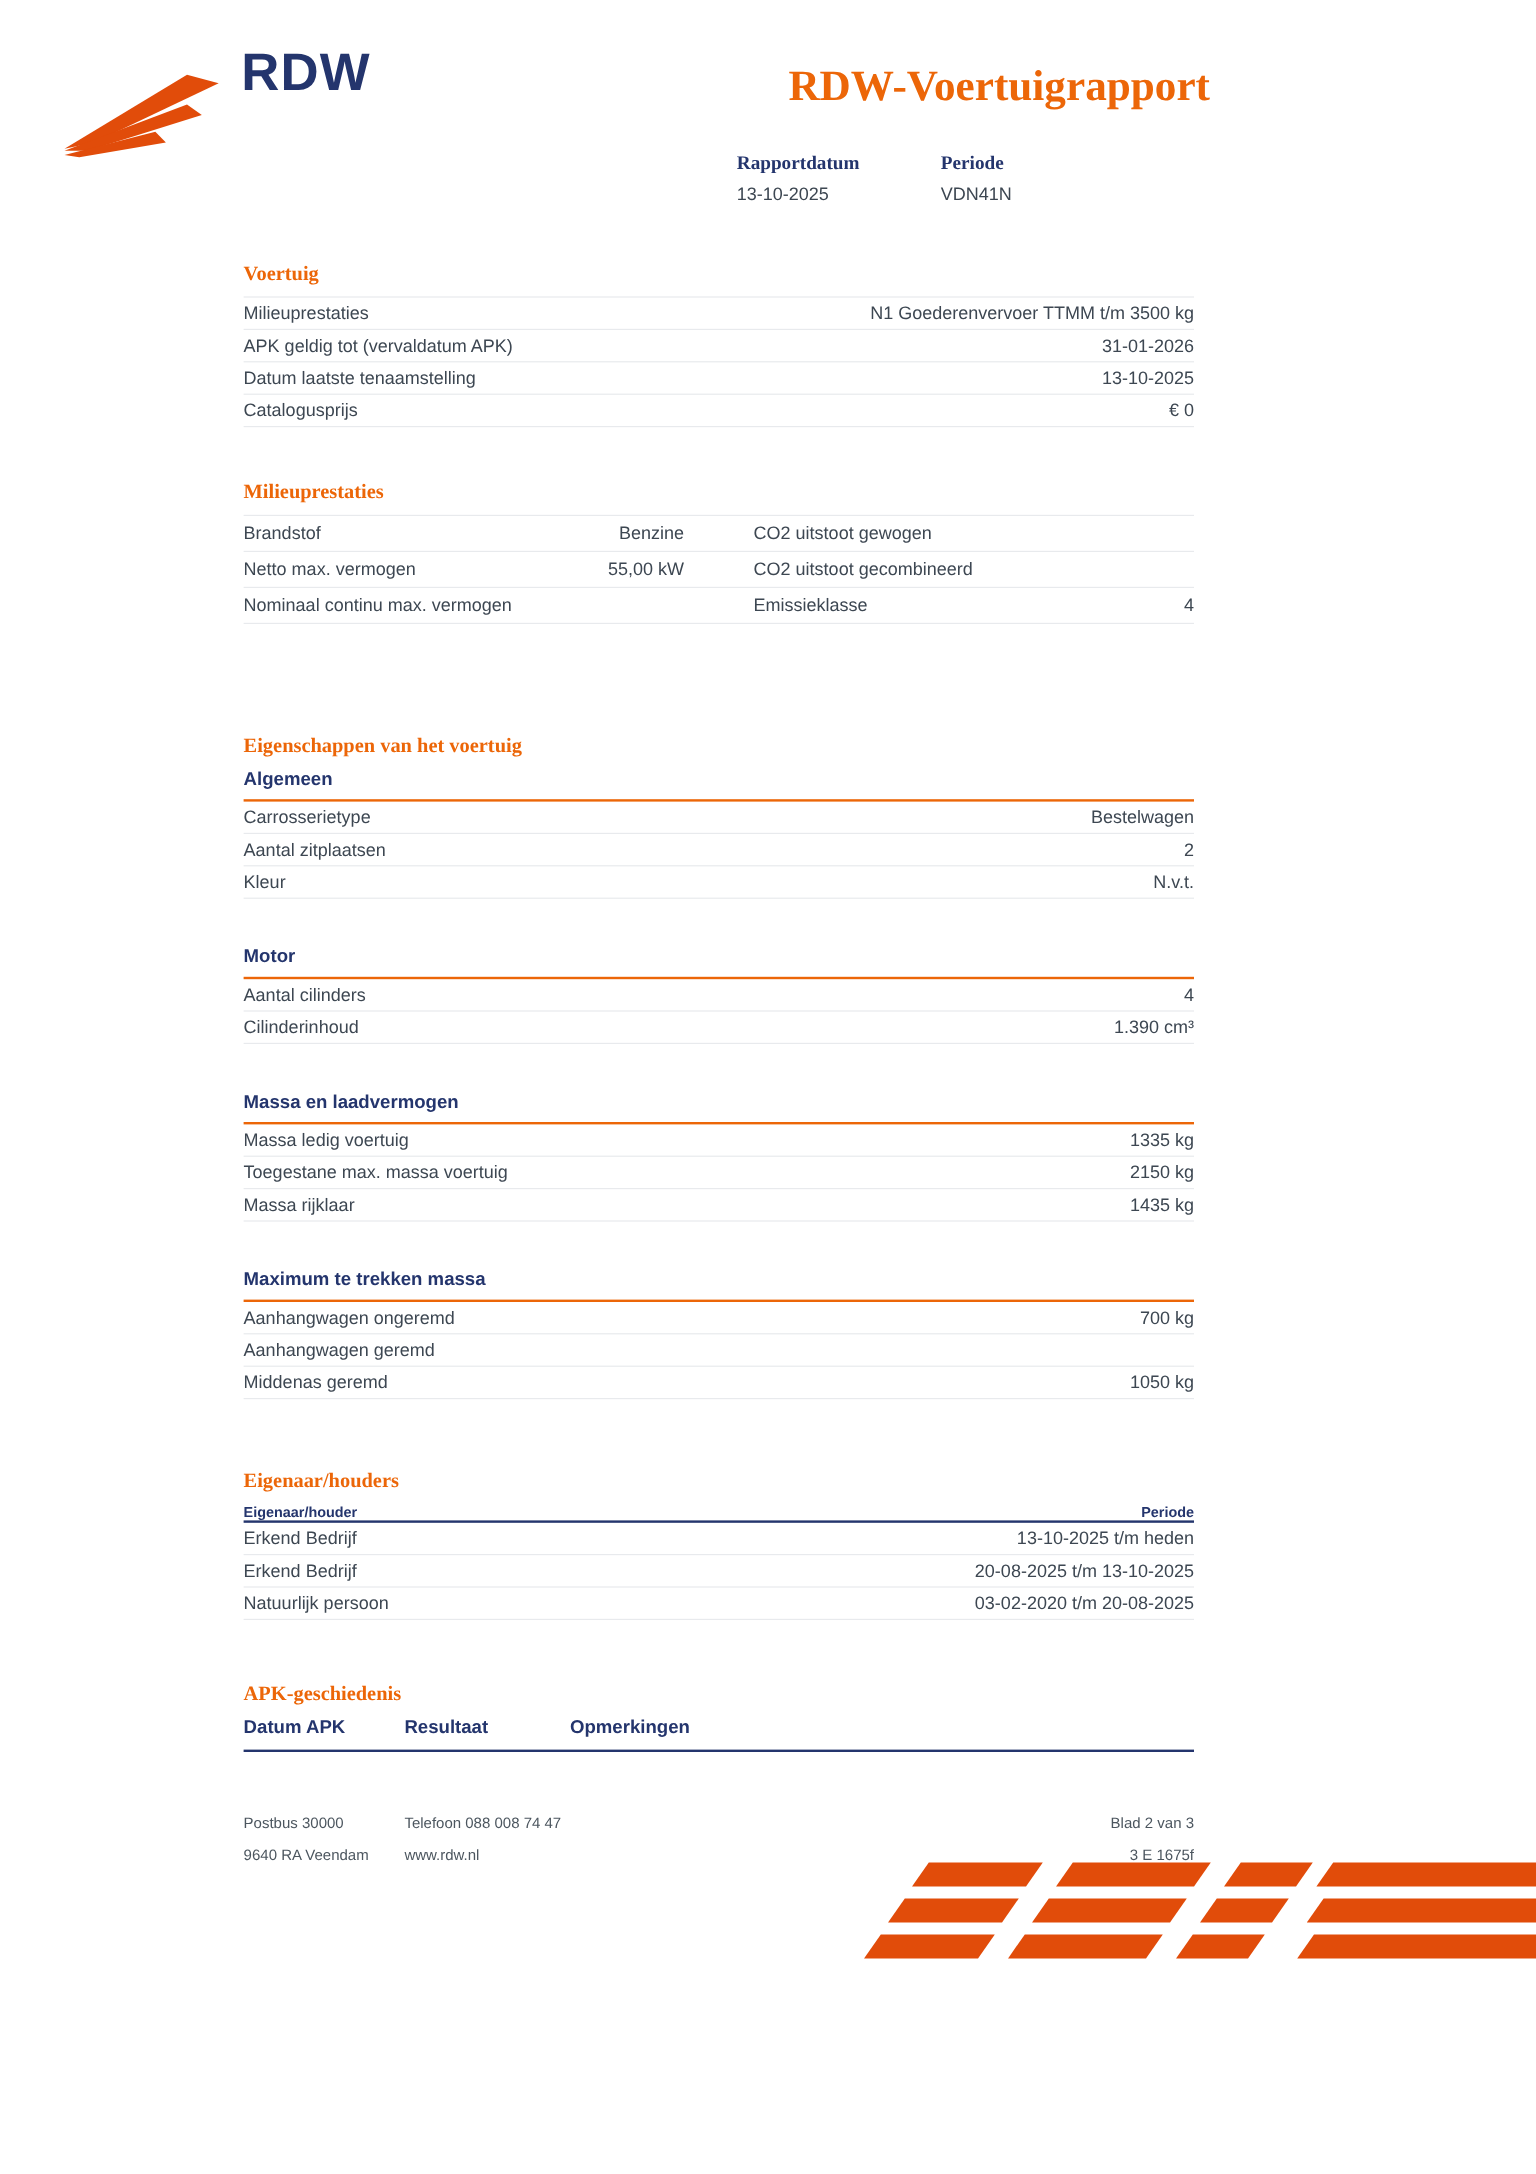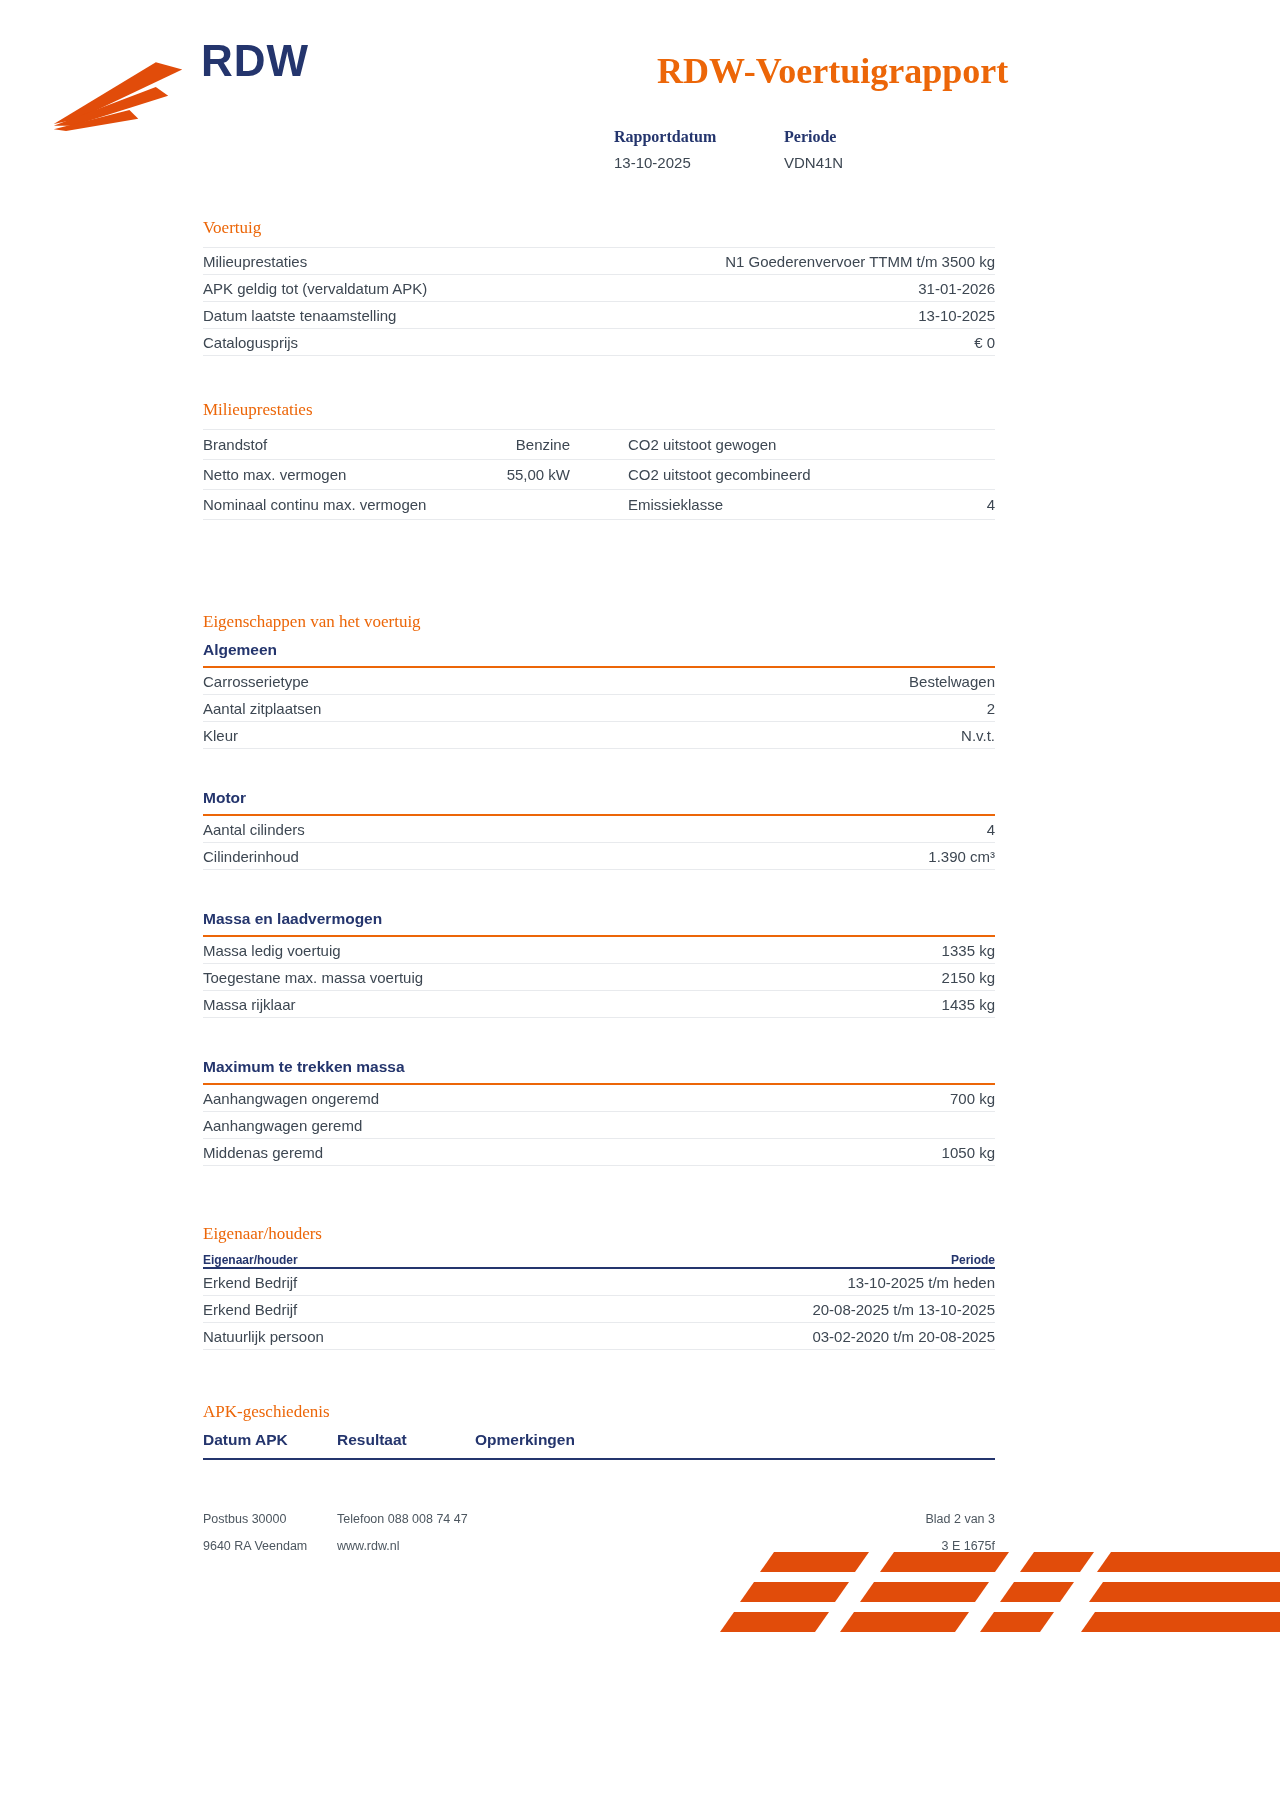--- a/index.html
+++ b/index.html
@@ -29,21 +29,21 @@
     font-weight:bold;font-size:36px;color:var(--orange);margin-left:44px;
   }
   .meta{position:absolute;left:614px;top:128px;display:flex;}
   .meta-block{width:170px;}
   .meta-label{font-family:"Liberation Serif","DejaVu Serif",serif;font-weight:bold;font-size:16px;color:var(--navy);}
   .meta-value{font-size:15px;margin-top:8px;color:var(--text);}
   .content{margin-left:203px;width:792px;}
   .section{margin-top:0;}
   .sec-title{
     font-family:"Liberation Serif","DejaVu Serif",serif;
-    font-weight:normal;font-size:17px;color:var(--orange);margin:0 0 9px 0;
+    font-weight:bold;font-size:17px;color:var(--orange);margin:0 0 9px 0;
   }
   .tbl{border-top:1px solid var(--line);}
   .tbl-plain{}
   .trow{display:flex;align-items:center;min-height:27px;border-bottom:1px solid var(--line);font-size:15px;}
   .trow.kv .r-label{flex:1;}
   .trow.kv .r-value{text-align:right;white-space:nowrap;}
   .trow.kv4{min-height:30px;}
   .trow.kv4 .c-label{width:300px;}
   .trow.kv4 .c-val{width:67px;text-align:right;white-space:nowrap;}
   .trow.kv4 .c-label2{margin-left:58px;width:250px;}

